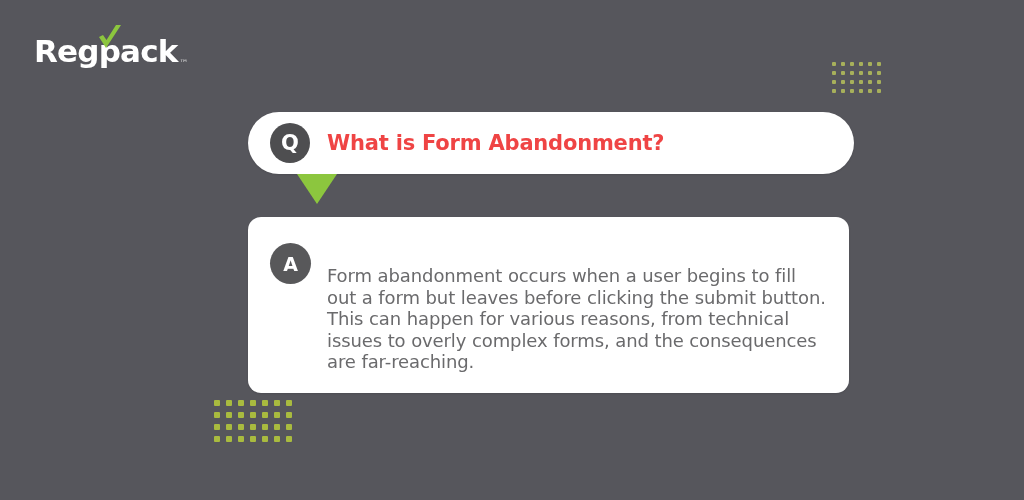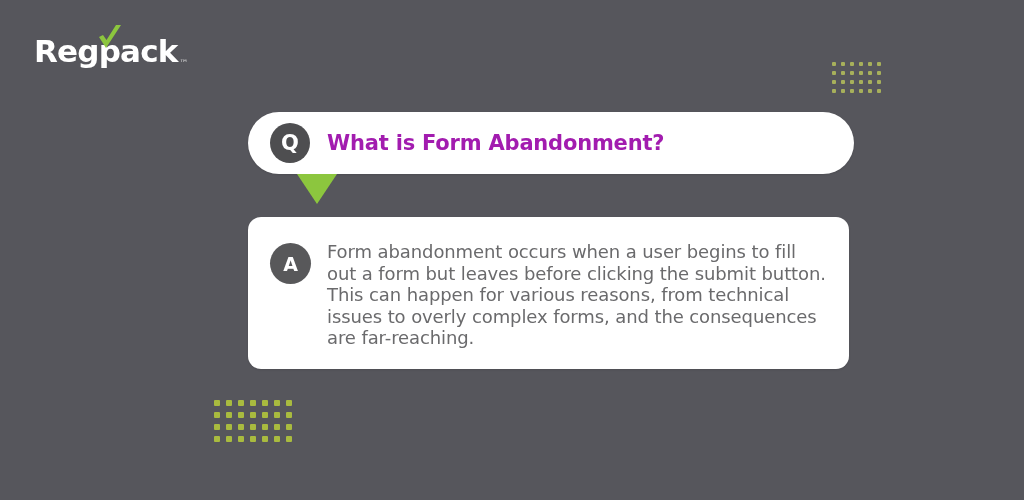--- a/index.html
+++ b/index.html
@@ -120,21 +120,21 @@
     width: 40px;
     height: 40px;
     background: #4e4e50;
     font-size: 21px;
   }
   .q-text {
     margin-left: 17px;
     font-family: "DejaVu Sans", sans-serif;
     font-size: 21px;
     font-weight: bold;
-    color: #a21caf;
+    color: #ef4444;
     letter-spacing: -0.2px;
     white-space: nowrap;
   }
 
   
   .pointer {
     position: absolute;
     left: 49px;
     top: 62px;
     width: 0;
@@ -167,20 +167,21 @@
     margin-top: 2px;
   }
   .a-text {
     margin-left: 16px;
     font-family: "DejaVu Sans", sans-serif;
     font-size: 18px;
     font-weight: normal;
     color: #6a6a6c;
     line-height: 21.5px;
     letter-spacing: -0.1px;
+    margin-top: 24px;
   }
 </style>
 </head>
 <body>
 
 <div class="stage">
 
   <div class="logo">
     <div class="logo-wordmark">
       <span>Regpack</span>

